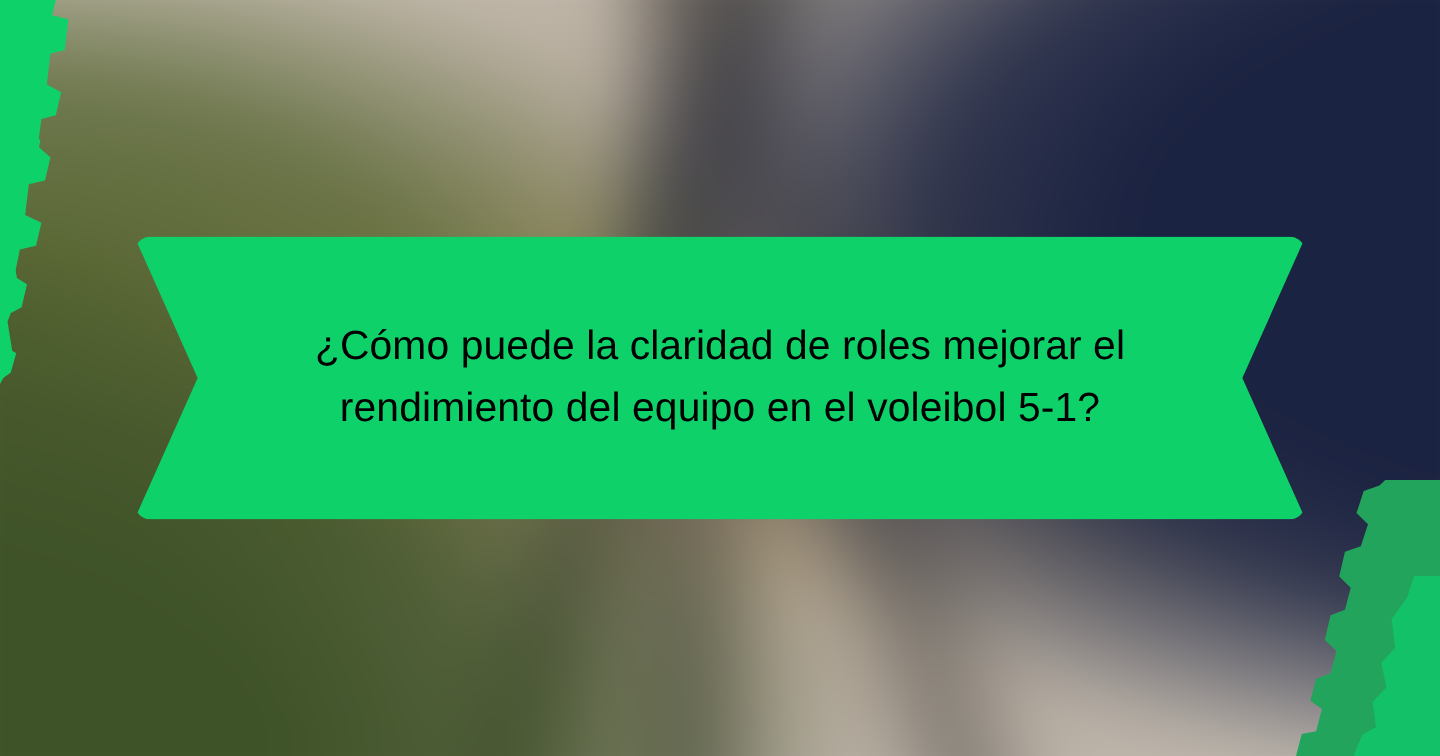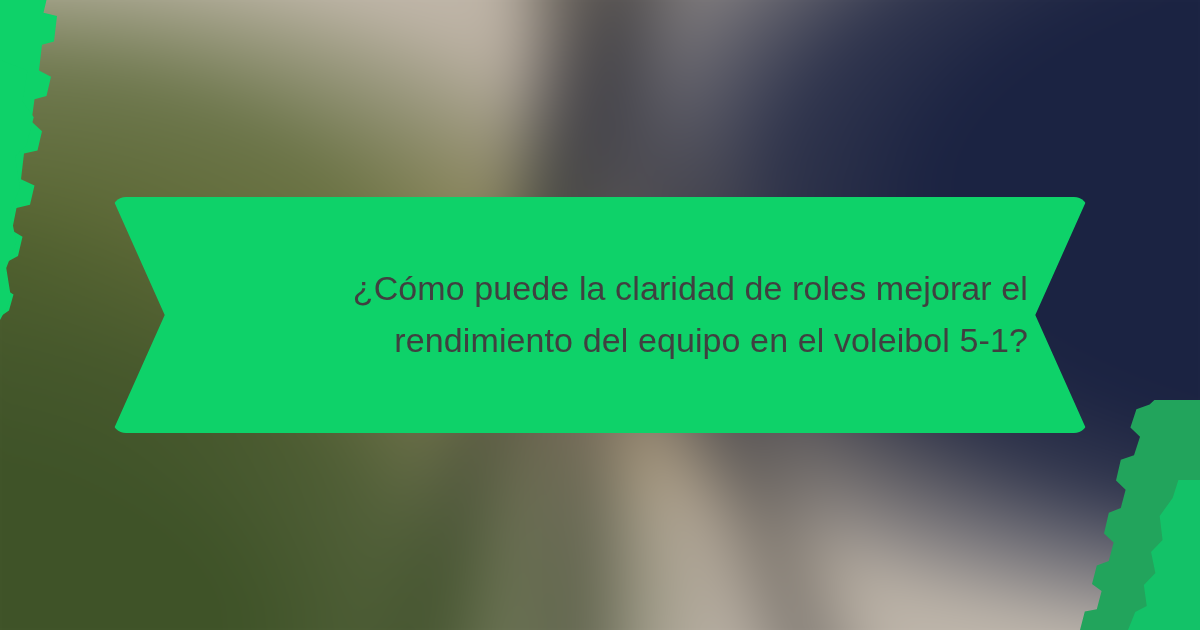--- a/index.html
+++ b/index.html
@@ -109,22 +109,22 @@
     );
     display: flex;
     align-items: center;
     justify-content: center;
     box-sizing: border-box;
     padding: 0 60px;
   }
   .banner-text {
     margin: 0;
     width: 100%;
-    text-align: right;
-    color: #404040;
+    text-align: center;
+    color: #000000;
     font-size: 34px;
     line-height: 1.52;
     font-weight: 400;
     letter-spacing: 0.1px;
   }
 </style>
 </head>
 <body>
 
 <div id="card">

